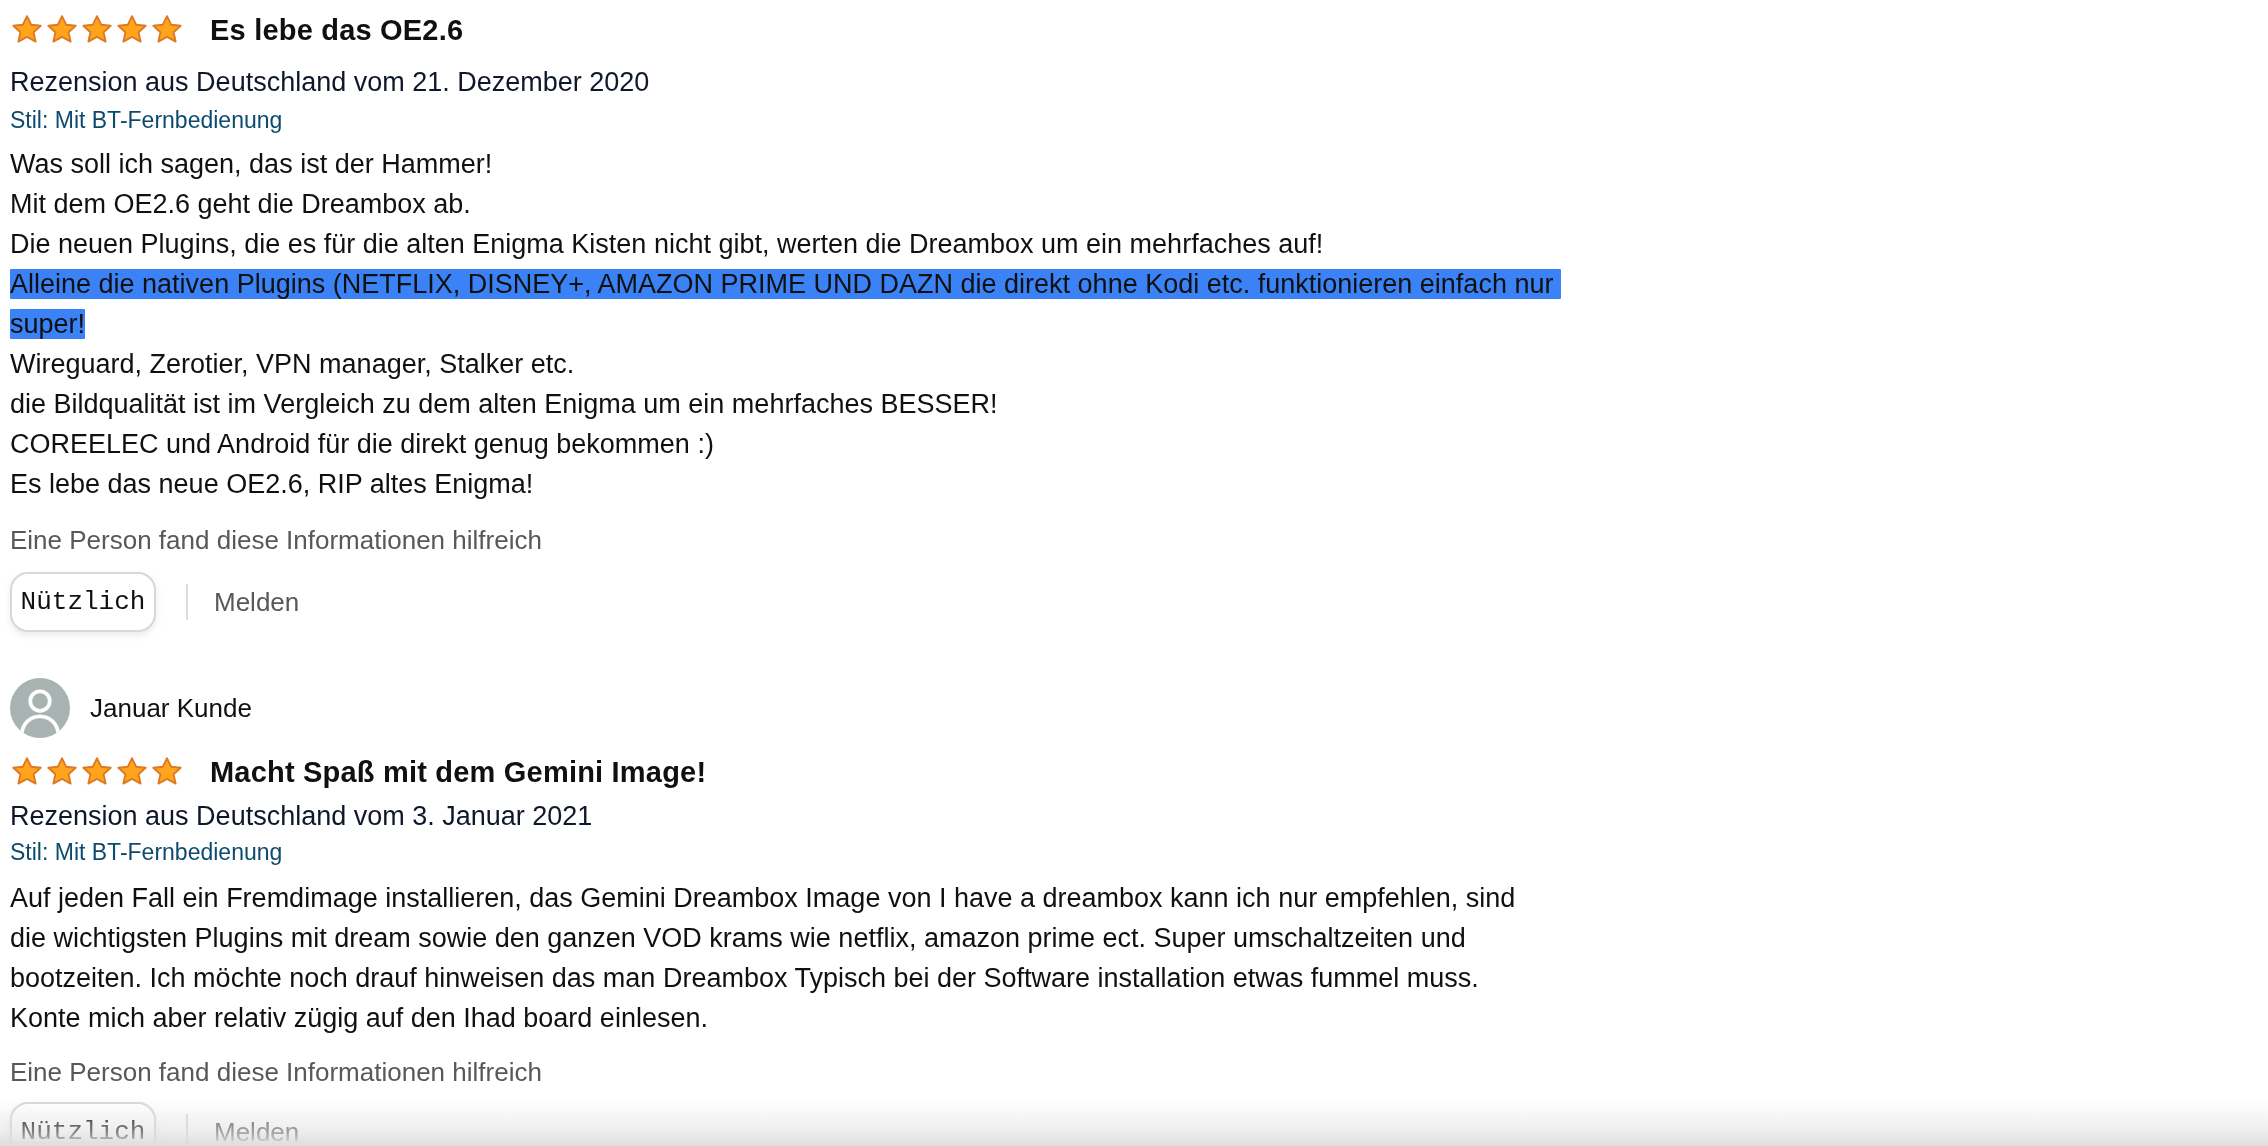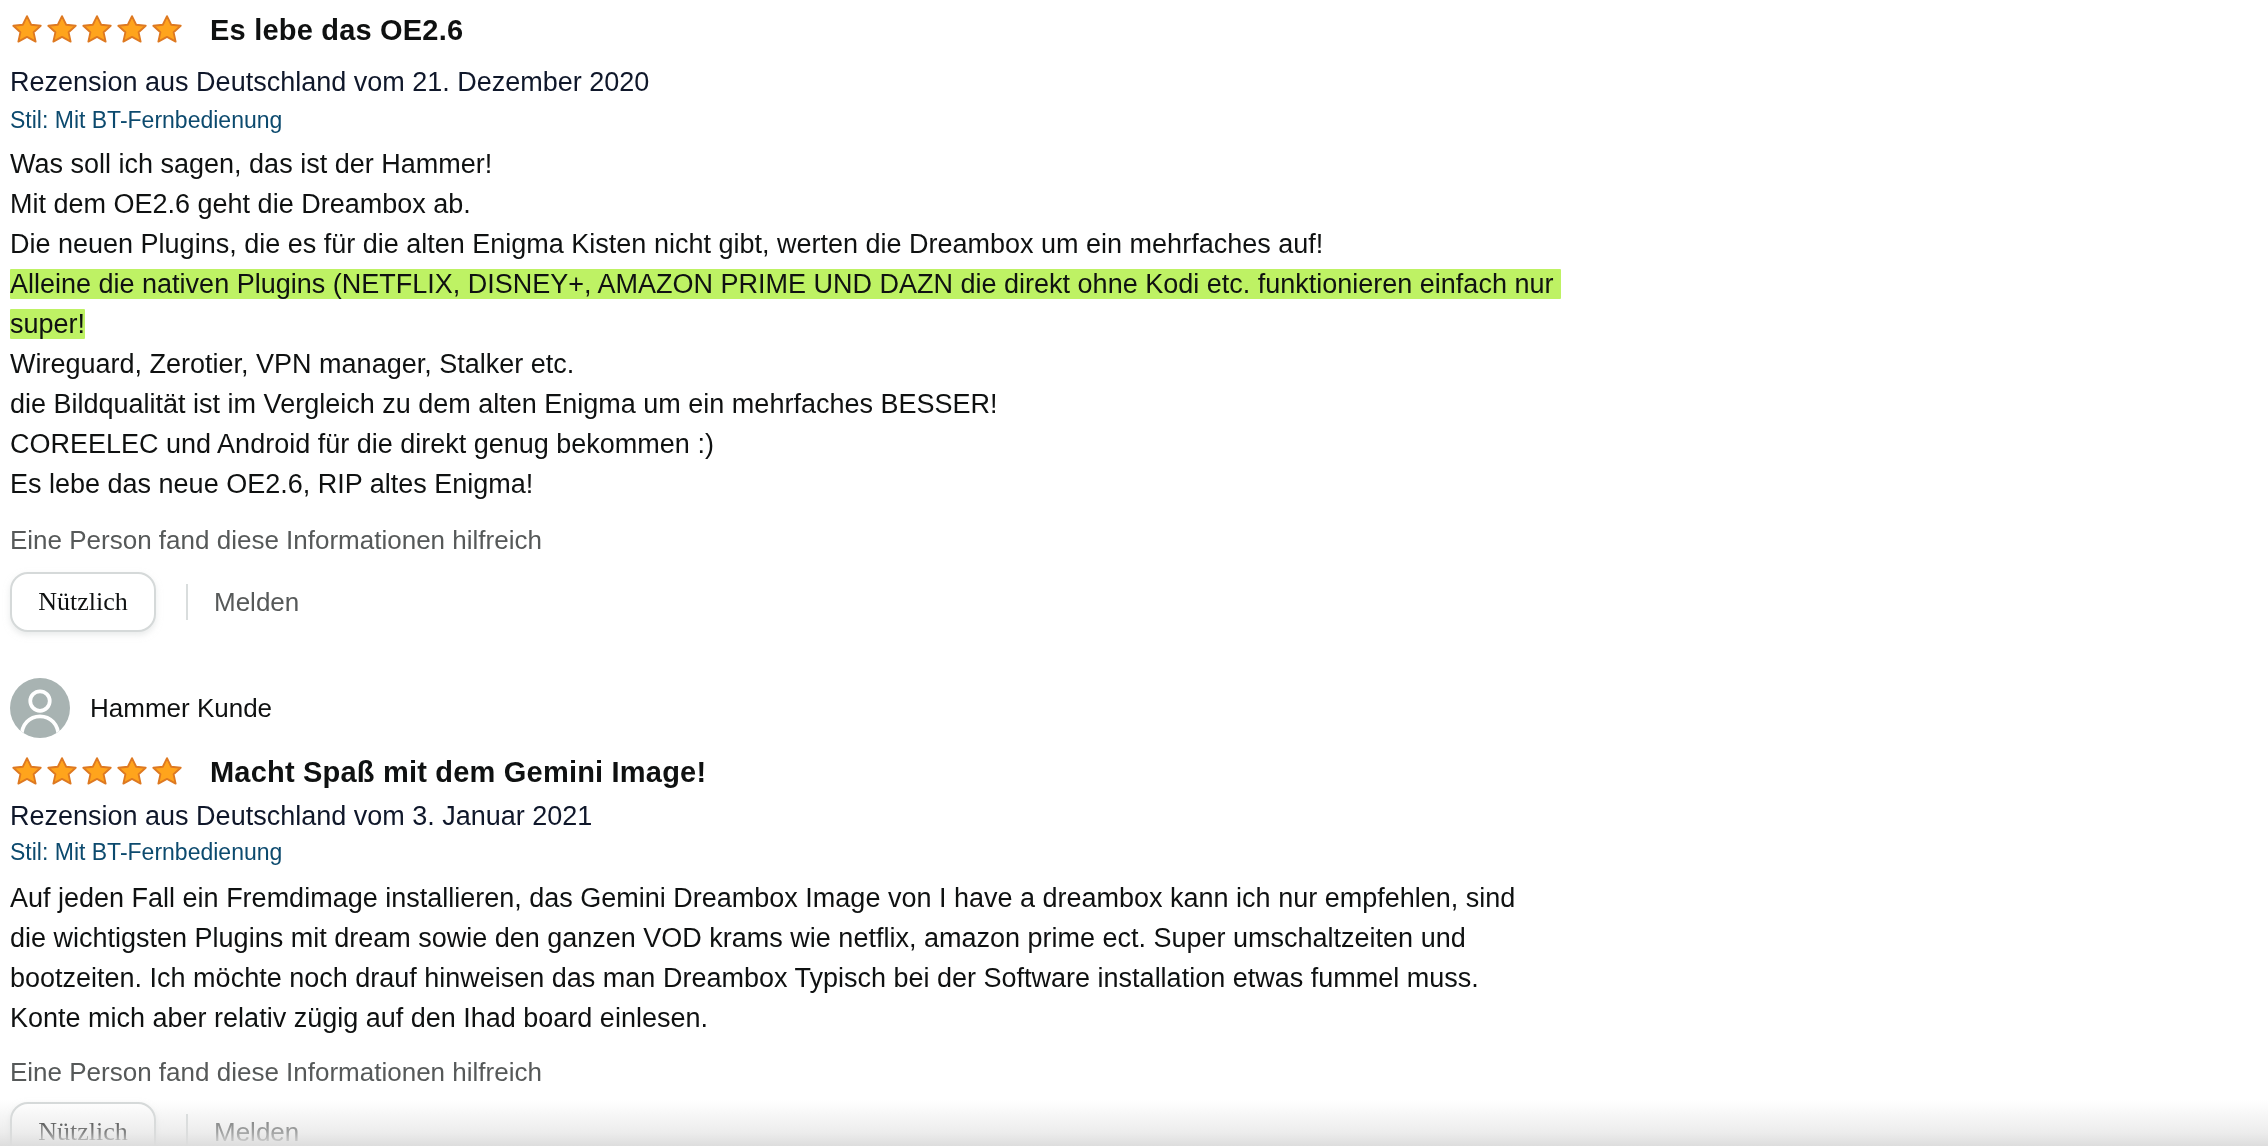--- a/index.html
+++ b/index.html
@@ -14,31 +14,31 @@
   .stars{display:flex;align-items:center;gap:1px;}
   .stars svg{display:block;}
   .review-title{font-size:29px;font-weight:700;margin-left:26px;letter-spacing:0.2px;}
 
   .date-line{font-size:27px;color:#0f172a;margin-top:14px;line-height:32px;}
   .style-line{font-size:23px;color:#0c4a6e;margin-top:8px;line-height:28px;}
 
   .review-body{font-size:27px;line-height:40px;margin-top:10px;}
   .bl{display:block;}
   .bl .in{border-radius:1px;}
-  .bl.sel .in{background:#bef264;}
+  .bl.sel .in{background:#3b82f6;}
   .bl.sel-pad .in{padding-right:8px;}
 
   .helpful-line{font-size:26px;color:#565959;margin-top:20px;line-height:32px;}
 
   .actions{display:flex;align-items:center;margin-top:16px;}
   .helpful-btn{
     width:146px;height:60px;background:#fff;border:2px solid #D5D9D9;border-radius:18px;
     font-size:26px;color:#0F1111;display:flex;align-items:center;justify-content:center;
     box-shadow:0 3px 6px 0 rgba(213,217,217,0.55);
-    font-family:Liberation Serif, serif;cursor:pointer;
+    font-family:Liberation Mono, monospace;cursor:pointer;
   }
   .action-sep{width:2px;height:36px;background:#D9DDDD;margin:0 26px 0 30px;}
   .report-link{font-size:26px;color:#565959;cursor:pointer;}
 
   .profile-row{display:flex;align-items:center;margin-top:46px;}
   .avatar{width:60px;height:60px;display:block;}
   .author-name{font-size:26px;color:#0F1111;margin-left:20px;}
 
   .second .title-row{margin-top:12px;}
   .second .date-line{margin-top:6px;}
@@ -109,21 +109,21 @@
             <clipPath id="avclip">
               <circle cx="12" cy="12" r="12"></circle>
             </clipPath>
           </defs>
         <circle cx="12" cy="12" r="12" fill="#A8B3B2"></circle>
         <g clip-path="url(#avclip)" fill="none" stroke="#ffffff" stroke-width="1.5">
           <circle cx="12" cy="9.2" r="3.9"></circle>
           <path d="M4.6 23.5c0-5.1 3.3-8.2 7.4-8.2s7.4 3.1 7.4 8.2"></path>
         </g>
       </svg>
-      <span class="author-name">Hammer Kunde</span>
+      <span class="author-name">Januar Kunde</span>
     </div>
 
     <div class="title-row">
       <div class="stars">
           <svg width="34" height="34" viewBox="0 0 24 24">
             <path d="M12 2.2l2.95 6.1 6.75.7-5.05 4.55 1.45 6.65L12 16.85 5.9 20.2l1.45-6.65L2.3 9l6.75-.7z" fill="#FFA41C" stroke="#DE7921" stroke-width="1.3" stroke-linejoin="round"></path>
           </svg>
           <svg width="34" height="34" viewBox="0 0 24 24">
             <path d="M12 2.2l2.95 6.1 6.75.7-5.05 4.55 1.45 6.65L12 16.85 5.9 20.2l1.45-6.65L2.3 9l6.75-.7z" fill="#FFA41C" stroke="#DE7921" stroke-width="1.3" stroke-linejoin="round"></path>
           </svg>

